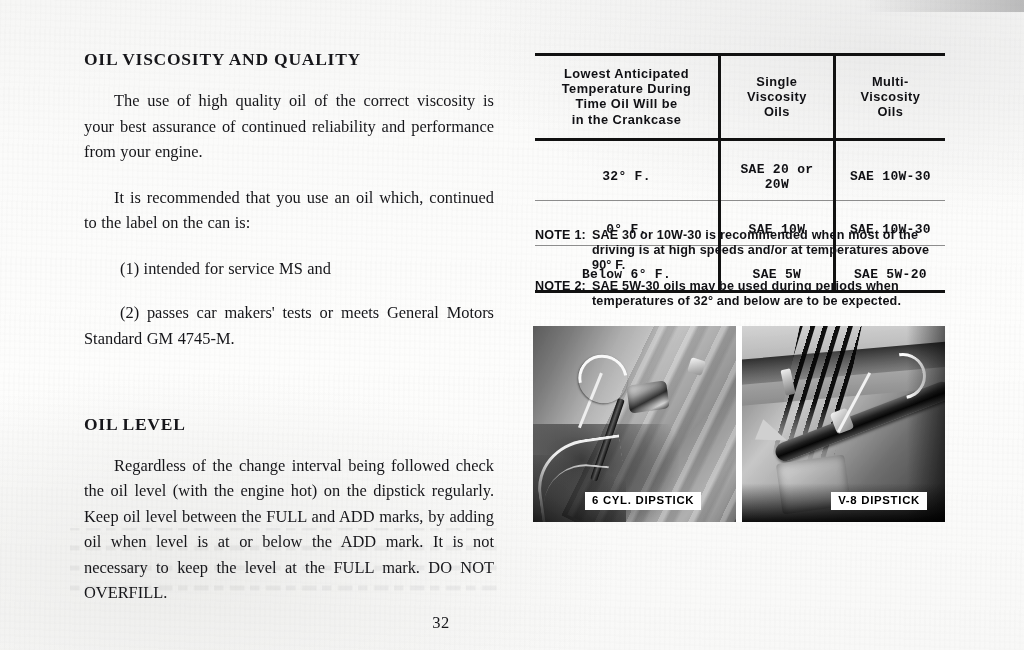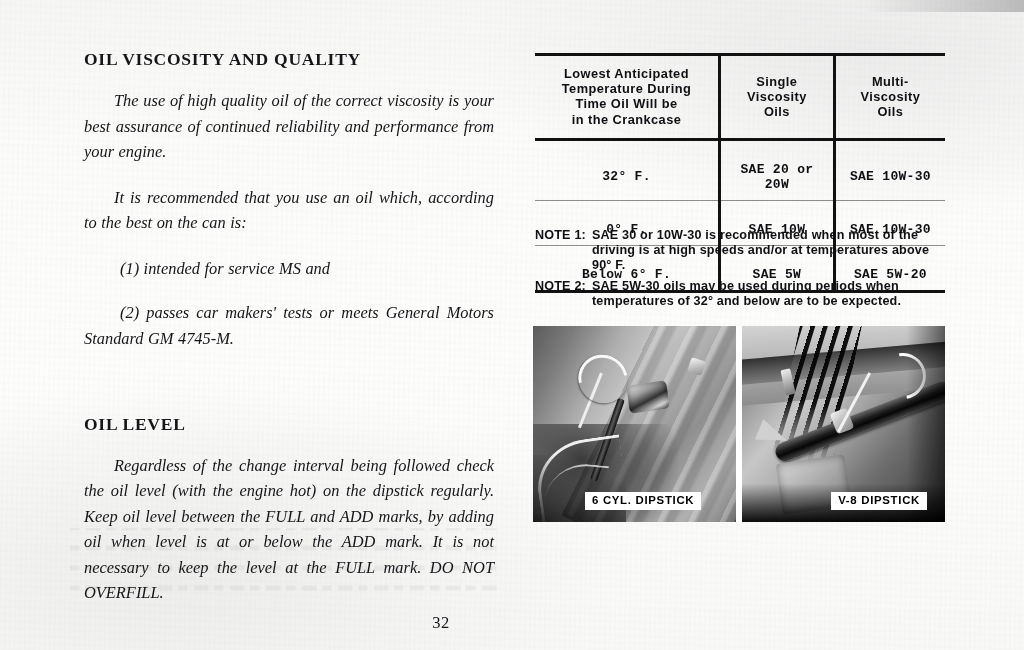--- a/index.html
+++ b/index.html
@@ -74,21 +74,20 @@
     margin: 0 0 18px 0;
     line-height: 1.1;
   }
   .para {
     font-size: 16.4px;
     line-height: 25.5px;
     text-align: justify;
     margin: 0 0 20px 0;
     text-indent: 30px;
     word-spacing: 0.4px;
-    font-style: italic;
   }
   .para.list {
     text-indent: 36px;
     margin-bottom: 19px;
   }
   .para.tight { margin-bottom: 0; }
   .oil-level-block { margin-top: 64px; }
 
   
   .table-wrap {
@@ -418,21 +417,21 @@
   <div class="grain"></div>
   <div class="ghost"></div>
   <div class="edge-tr"></div>
 
   <div class="left-col">
 
     <h1 class="sec-head">OIL VISCOSITY AND QUALITY</h1>
 
     <p class="para">The use of high quality oil of the correct viscosity is your best assurance of continued reliability and performance from your engine.</p>
 
-    <p class="para">It is recommended that you use an oil which, according to the best on the can is:</p>
+    <p class="para">It is recommended that you use an oil which, continued to the label on the can is:</p>
 
     <p class="para list">(1) intended for service MS and</p>
 
     <p class="para list tight">(2) passes car makers' tests or meets General Motors Standard GM 4745-M.</p>
 
     <div class="oil-level-block">
       <h2 class="sec-head-2">OIL LEVEL</h2>
 
       <p class="para tight">Regardless of the change interval being followed check the oil level (with the engine hot) on the dipstick regularly. Keep oil level between the FULL and ADD marks, by adding oil when level is at or below the ADD mark. It is not necessary to keep the level at the FULL mark. DO NOT OVERFILL.</p>
     </div>

